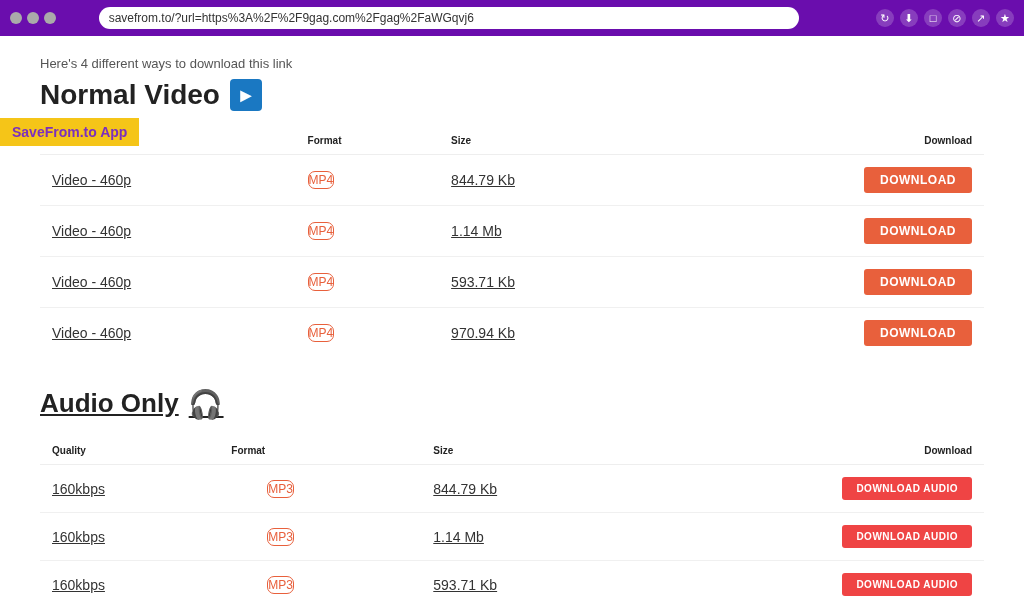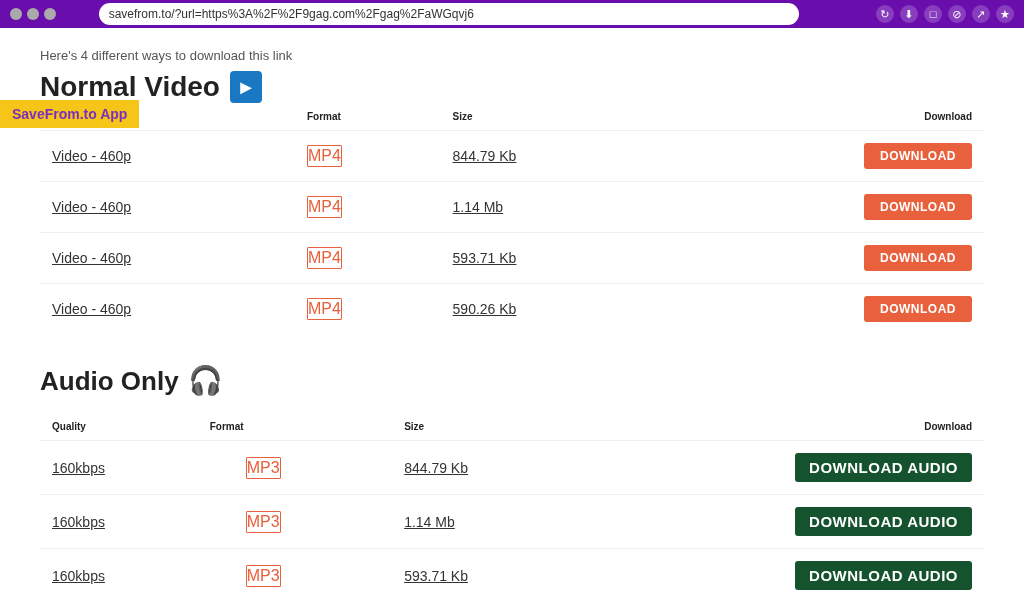--- a/index.html
+++ b/index.html
@@ -1,21 +1,21 @@
 <!DOCTYPE html>
 <html><head>
   <meta charset="utf-8">
   <style>
     * { margin: 0; padding: 0; box-sizing: border-box; }
     body { font-family: Arial, sans-serif; background: #fff; font-size: 14px; }
 
     
     .browser-bar {
       background: #6a0dad;
-      height: 28px;
+      height: 36px;
       display: flex;
       align-items: center;
       padding: 0 10px;
       gap: 8px;
     }
     .browser-controls {
       display: flex;
       gap: 5px;
       align-items: center;
     }
@@ -55,21 +55,21 @@
     
     .savefrom-banner {
       background: #f5c518;
       color: #7b2fbe;
       font-weight: bold;
       font-size: 14px;
       padding: 6px 12px;
       display: inline-block;
       position: absolute;
       left: 0;
-      top: 72px;
+      top: 82px;
       z-index: 10;
     }
 
     
     .page-content {
       padding: 20px 40px;
       position: relative;
     }
 
     .subtitle {
@@ -78,20 +78,21 @@
       margin-bottom: 8px;
     }
 
     .section-title {
       font-size: 28px;
       font-weight: bold;
       color: #222;
       display: flex;
       align-items: center;
       gap: 10px;
+      margin-bottom: 16px;
     }
 
     .play-icon {
       width: 32px; height: 32px;
       background: #1a78c2;
       border-radius: 4px;
       display: flex; align-items: center; justify-content: center;
       color: #fff;
       font-size: 14px;
     }
@@ -121,63 +122,64 @@
       text-decoration: underline;
     }
     .download-table tr:last-child td {
       border-bottom: none;
     }
 
     .format-badge {
       display: inline-block;
       border: 1px solid #e8603c;
       color: #e8603c;
-      border-radius: 1px;
+      border-radius: 7px;
       padding: 1px 0;
-      font-size: 16px;
+      font-size: 12px;
     }
     .format-badge-mp3 {
       border-color: #e8603c;
       color: #e8603c;
       margin-left: 36px;
     }
 
     .download-btn {
       background: #e8603c;
       color: #fff;
       border: none;
       border-radius: 3px;
       padding: 6px 16px;
       font-size: 12px;
       font-weight: bold;
       cursor: pointer;
       letter-spacing: 0.5px;
     }
 
     .download-audio-btn {
-      background: #14532d;
+      background: #ef4444;
       color: #fff;
       border: none;
       border-radius: 3px;
       padding: 6px 14px;
-      font-size: 15px;
+      font-size: 10px;
       font-weight: bold;
       cursor: pointer;
       letter-spacing: 0.5px;
     }
 
     .audio-section-title {
       font-size: 26px;
       font-weight: bold;
       color: #222;
       display: flex;
-      align-items: flex-end;
+      align-items: flex-start;
       gap: 10px;
       margin-bottom: 16px;
       margin-top: 10px;
+      text-decoration: underline;
     }
 
     .headphones-icon {
       font-size: 28px;
     }
   </style>
 </head>
 <body>
 
 <div class="browser-bar">
@@ -238,21 +240,21 @@
     </tr>
           <tr>
       <td>Video - 460p</td>
       <td><span class="format-badge">MP4</span></td>
       <td>593.71 Kb</td>
       <td><button class="download-btn">DOWNLOAD</button></td>
     </tr>
           <tr>
       <td>Video - 460p</td>
       <td><span class="format-badge">MP4</span></td>
-      <td>590.26 Kb</td>
+      <td>970.94 Kb</td>
       <td><button class="download-btn">DOWNLOAD</button></td>
     </tr>
         </tbody>
     </table>
 
     <div class="audio-section-title">
       <span>Audio Only</span>
       <span class="headphones-icon">🎧</span>
     </div>
 

